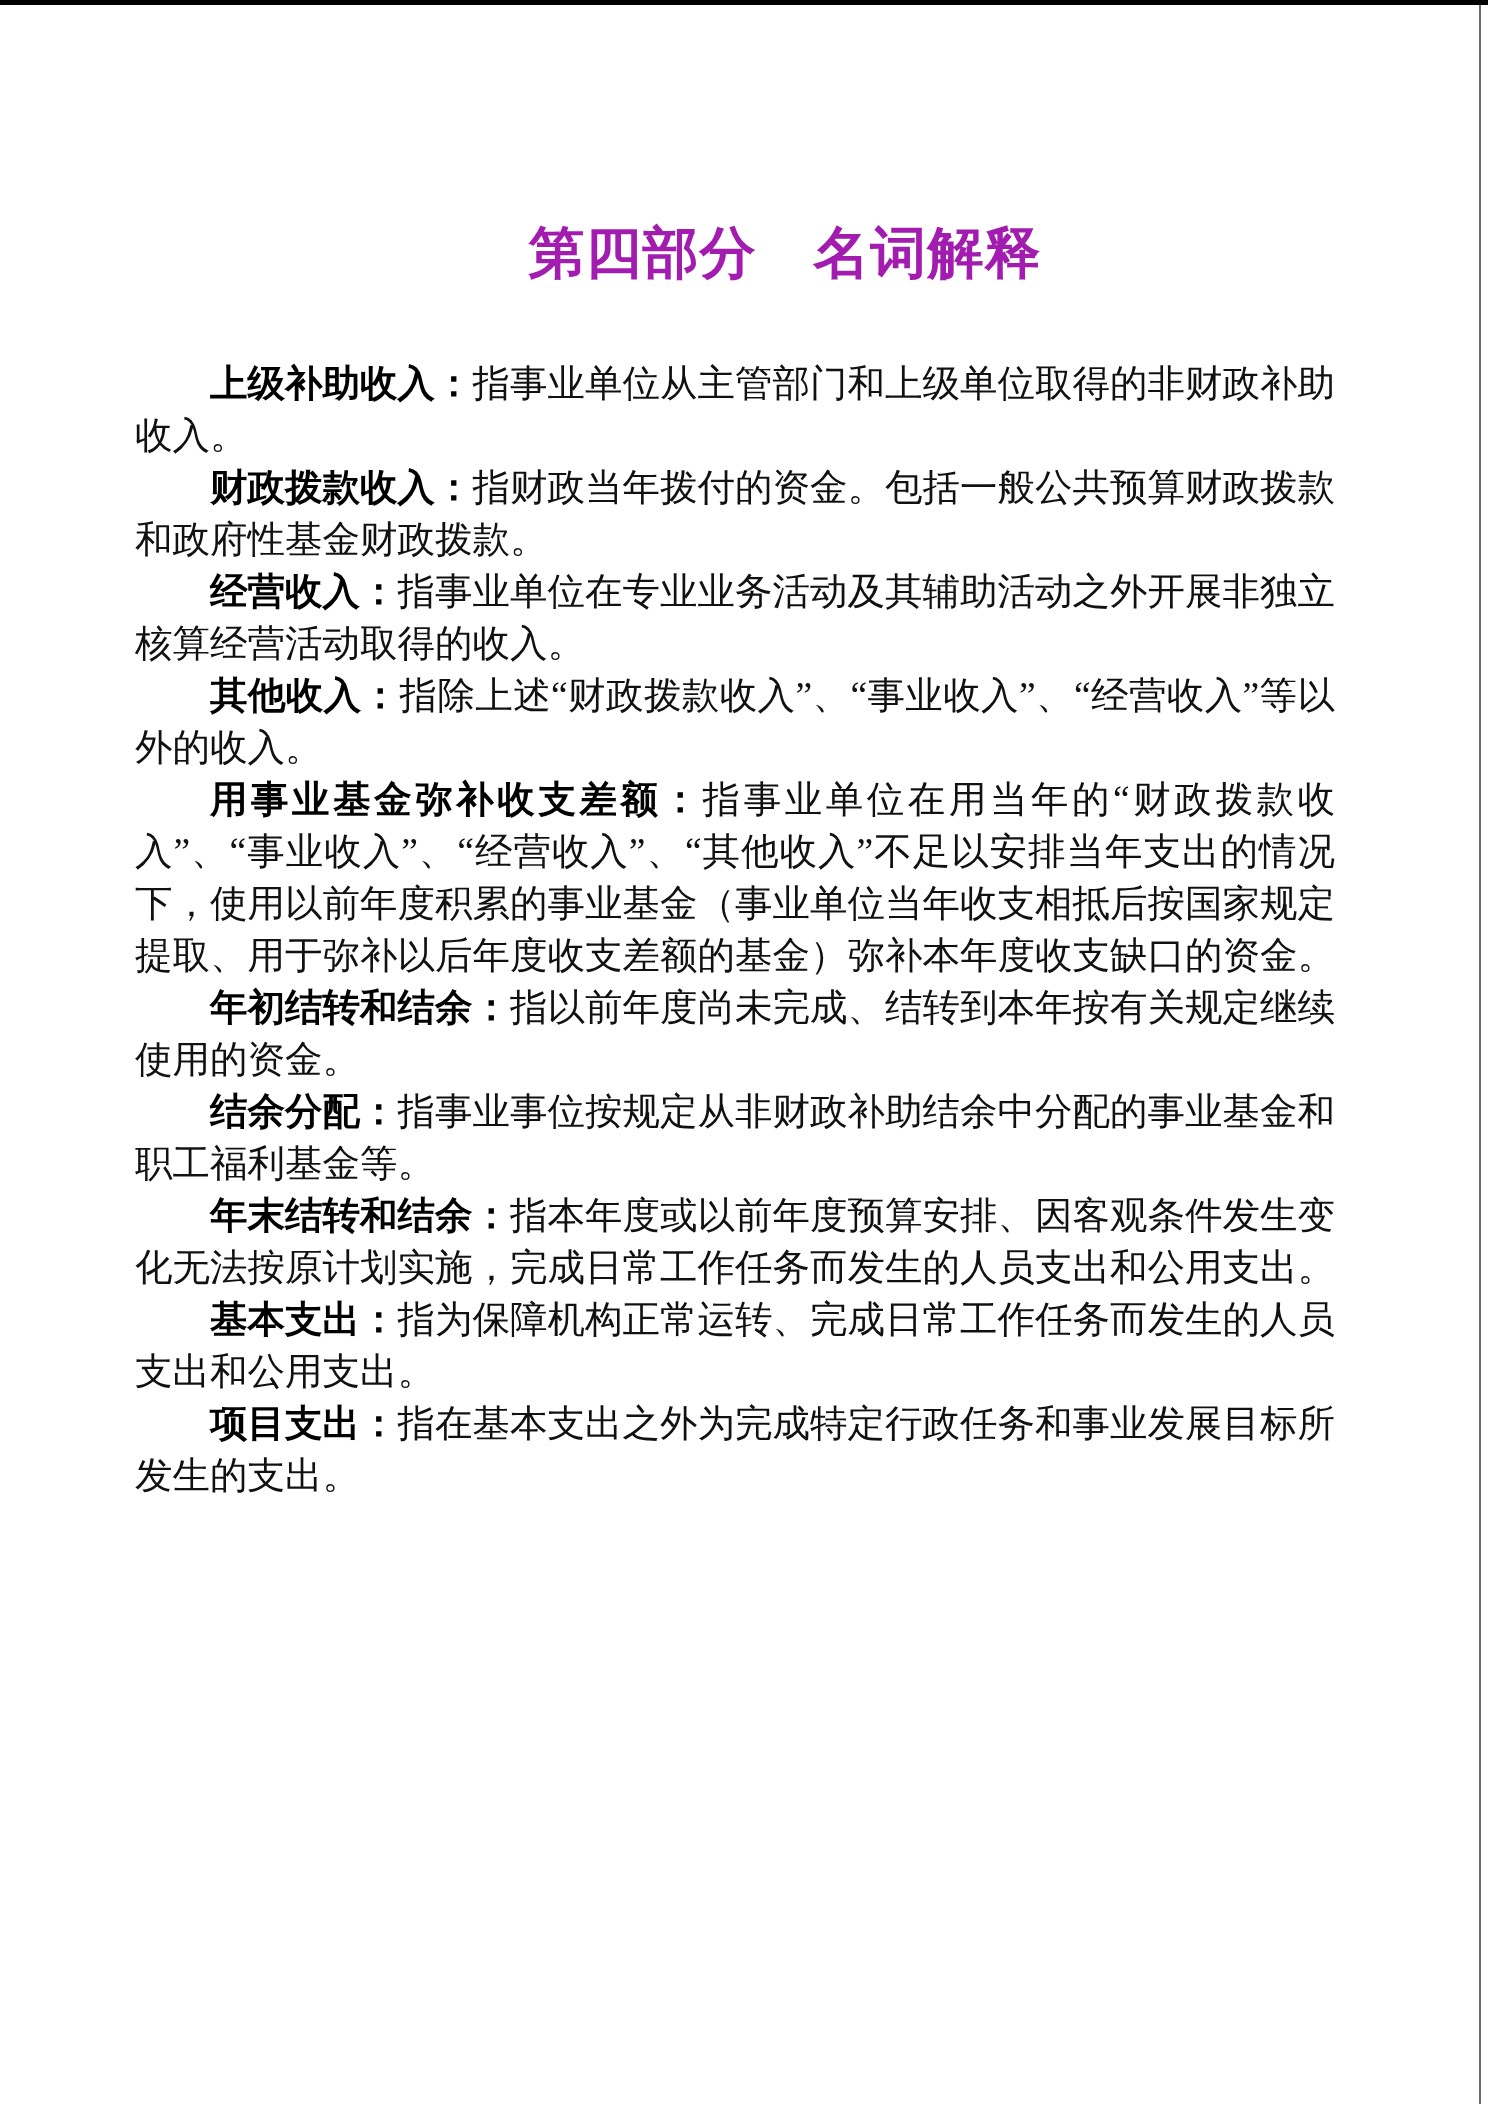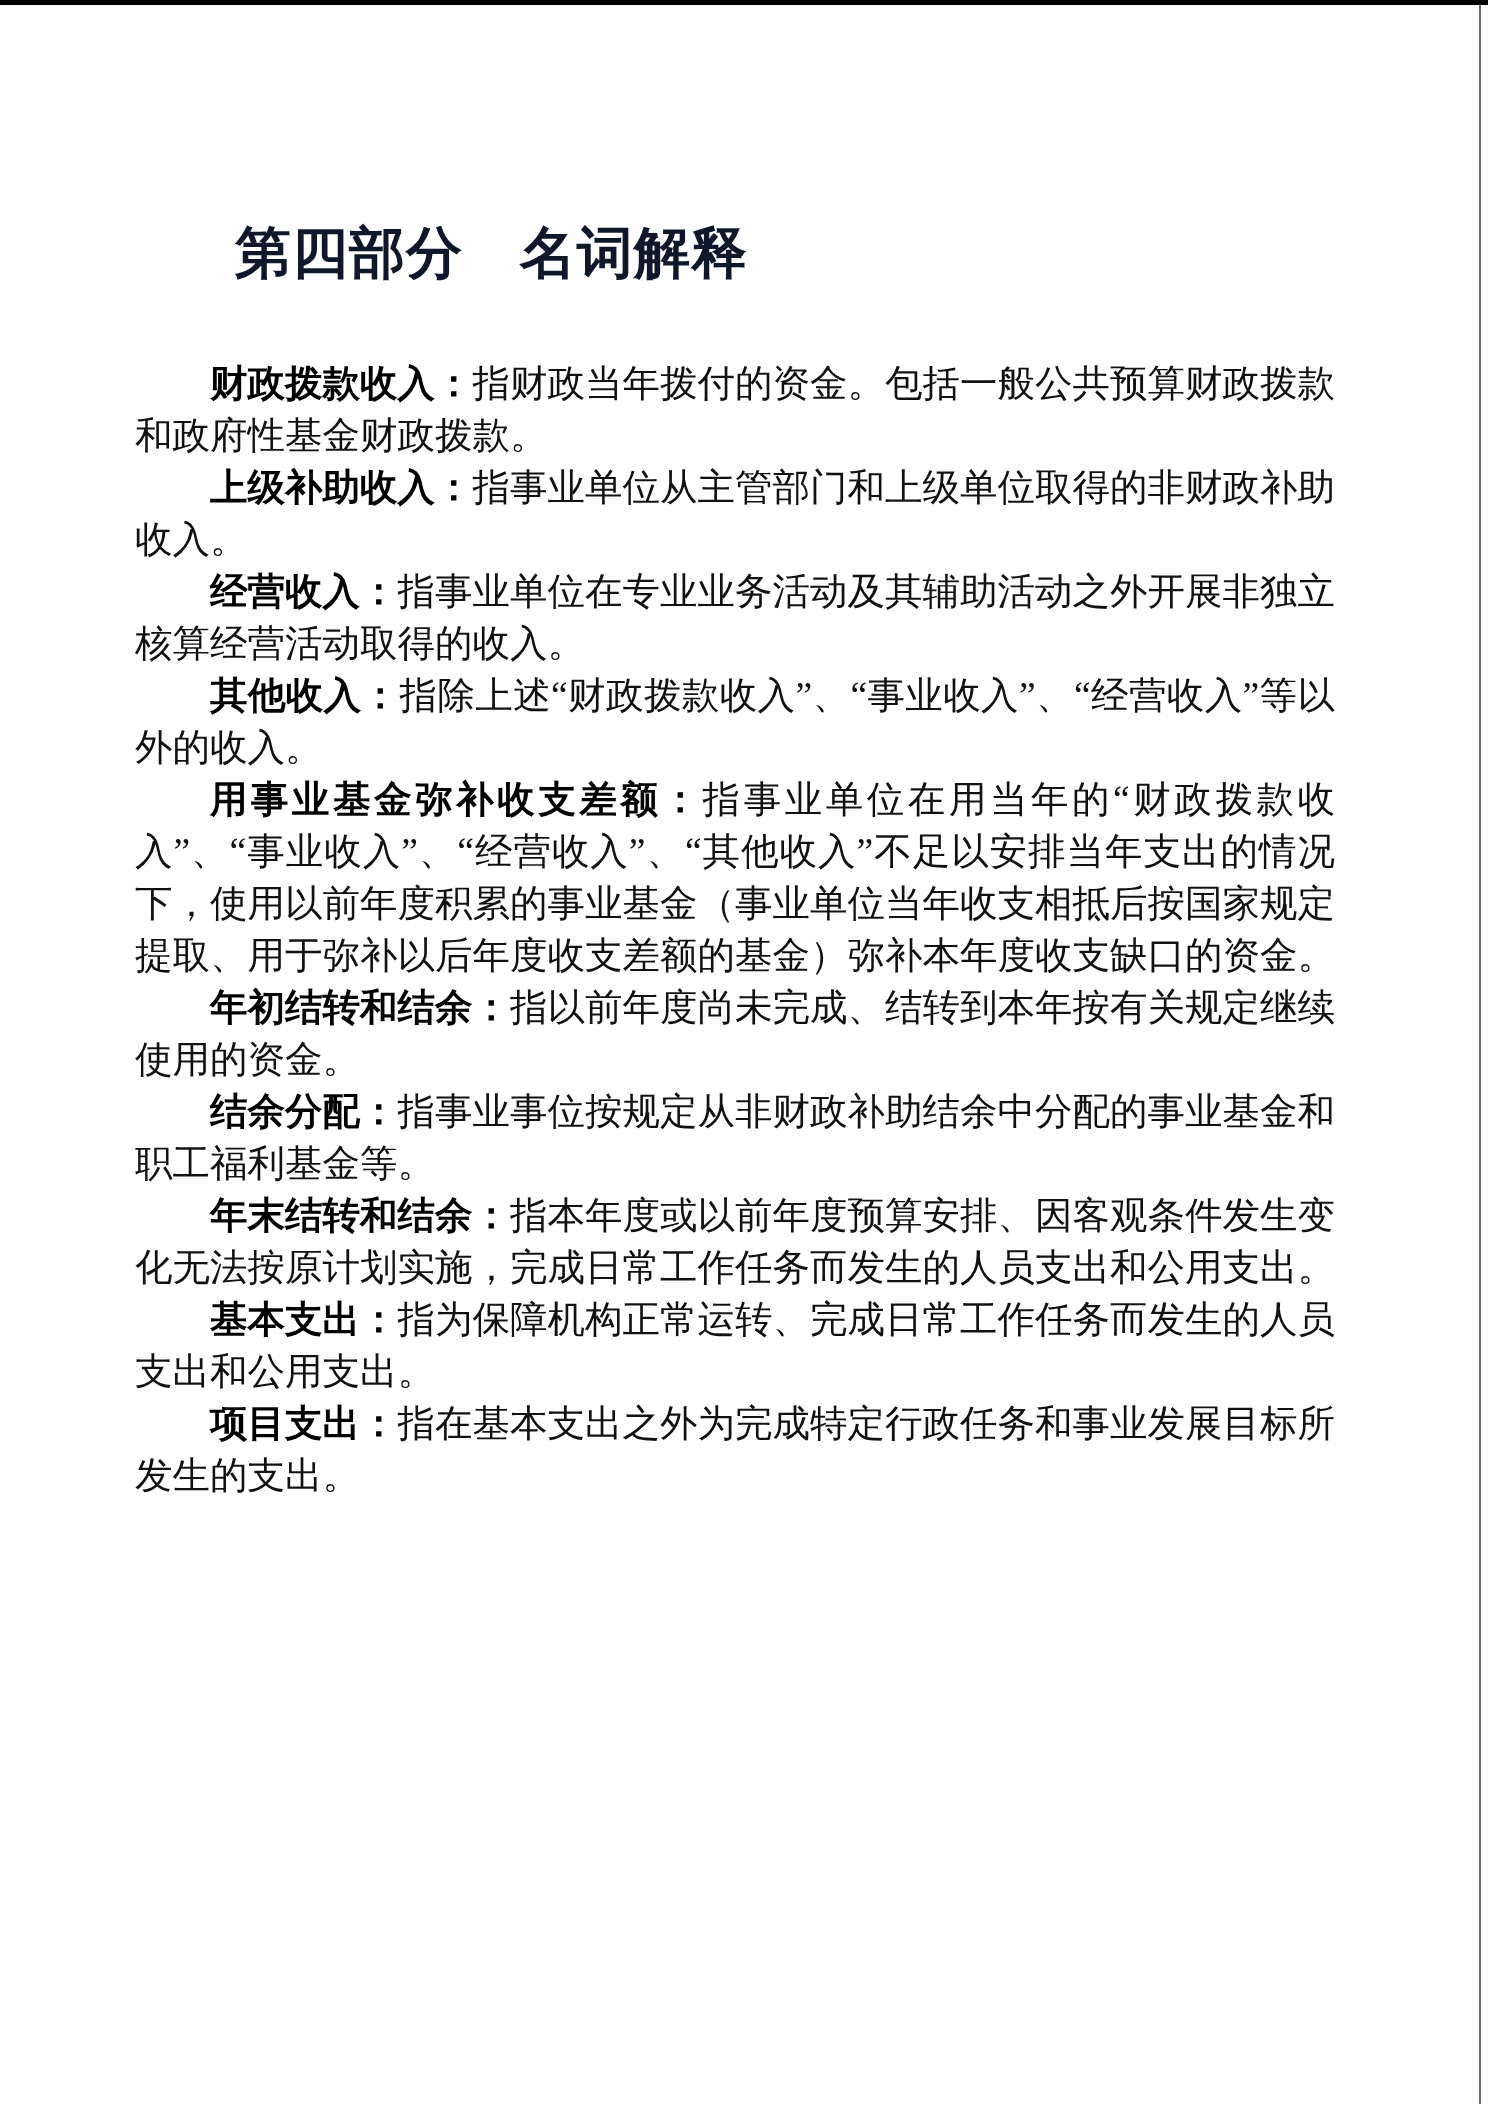--- a/index.html
+++ b/index.html
@@ -33,24 +33,25 @@
   }
   .content {
     position: absolute;
     top: 0;
     left: 135px;
     width: 1200px;
   }
   .title {
     margin: 224px 0 0 100px;
     padding: 0;
+    text-align: center;
     font-size: 56px;
     line-height: 58px;
     font-weight: 700;
-    color: #0f172a;
+    color: #a21caf;
     letter-spacing: 1px;
     white-space: nowrap;
   }
   .definitions {
     margin-top: 76px;
   }
   .def {
     margin: 0;
     padding: 0;
     font-size: 37.5px;
@@ -71,23 +72,23 @@
 </style>
 </head>
 <body>
 
 <div class="page">
   <div class="top-bar"></div>
   <div class="right-line"></div>
   <div class="content">
     <h1 class="title">第四部分　名词解释</h1>
     <div class="definitions">
+  <p class="def"><span class="term">上级补助收入：</span><span class="deftext">指事业单位从主管部门和上级单位取得的非财政补助收入。</span></p>
+
   <p class="def"><span class="term">财政拨款收入：</span><span class="deftext">指财政当年拨付的资金。包括一般公共预算财政拨款和政府性基金财政拨款。</span></p>
-
-  <p class="def"><span class="term">上级补助收入：</span><span class="deftext">指事业单位从主管部门和上级单位取得的非财政补助收入。</span></p>
 
 
   <p class="def"><span class="term">经营收入：</span><span class="deftext">指事业单位在专业业务活动及其辅助活动之外开展非独立核算经营活动取得的收入。</span></p>
 
 
   <p class="def"><span class="term">其他收入：</span><span class="deftext">指除上述“财政拨款收入”、“事业收入”、“经营收入”等以外的收入。</span></p>
 
   <p class="def"><span class="term">用事业基金弥补收支差额：</span><span class="deftext">指事业单位在用当年的“财政拨款收入”、“事业收入”、“经营收入”、“其他收入”不足以安排当年支出的情况下，使用以前年度积累的事业基金（事业单位当年收支相抵后按国家规定提取、用于弥补以后年度收支差额的基金）弥补本年度收支缺口的资金。</span></p>
 
   <p class="def"><span class="term">年初结转和结余：</span><span class="deftext">指以前年度尚未完成、结转到本年按有关规定继续使用的资金。</span></p>

